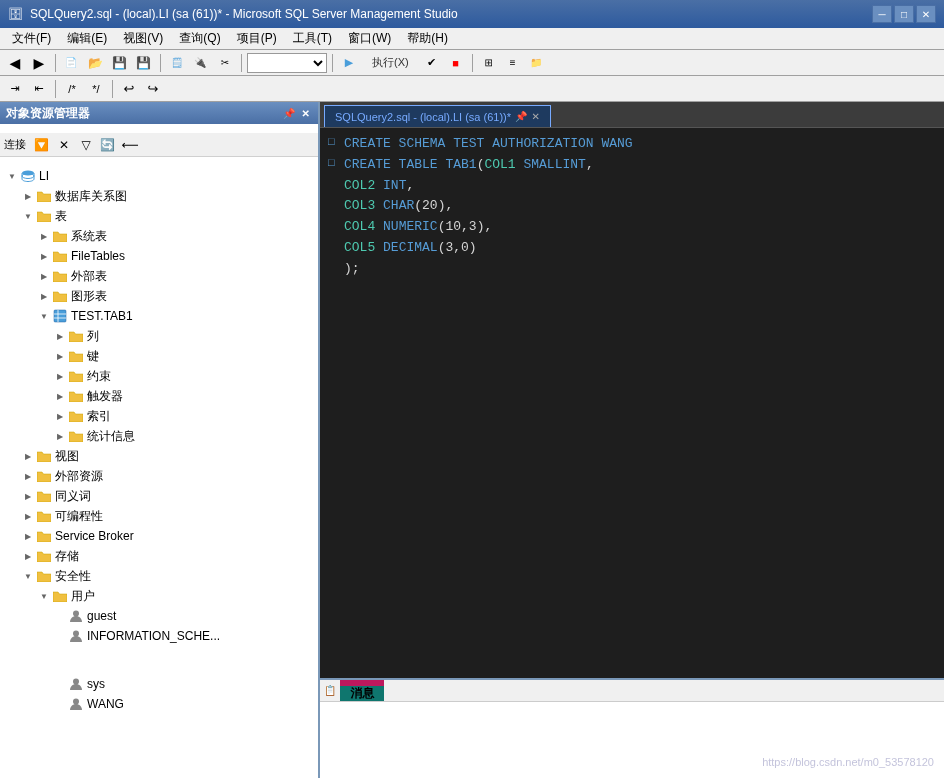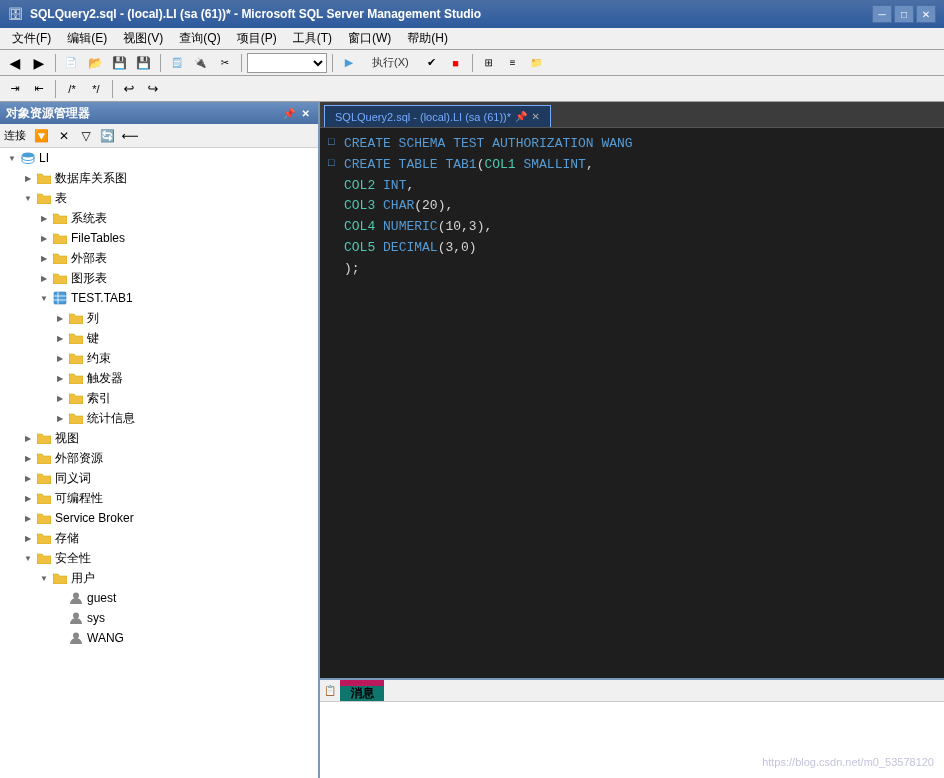--- a/index.html
+++ b/index.html
@@ -9,21 +9,21 @@
     .title-bar {
       background: linear-gradient(to bottom, #4a6fa5, #2d5a9e);
       color: white;
       height: 28px;
       display: flex;
       align-items: center;
       padding: 0 8px;
       font-size: 12px;
     }
     .title-bar-icon { width: 16px; height: 16px; margin-right: 6px; display: flex; align-items: center; }
-    .title-bar-text { flex: 1; font-weight: bold; }
+    .title-bar-text { flex: 1; }
     .title-bar-controls { display: flex; gap: 2px; }
     .title-bar-btn { width: 20px; height: 18px; background: #6a8fc0; border: 1px solid #4a6fa5; color: white; font-size: 10px; display: flex; align-items: center; justify-content: center; cursor: pointer; }
 
     
     .menu-bar {
       background: #f0f0f0;
       height: 22px;
       display: flex;
       align-items: center;
       padding: 0 4px;
@@ -79,20 +79,21 @@
     }
 
     
     .object-explorer {
       width: 320px;
       background: white;
       border-right: 2px solid #7a98b8;
       display: flex;
       flex-direction: column;
       overflow: hidden;
+      gap: 9px;
     }
     .oe-header {
       background: linear-gradient(to bottom, #6a8fc0, #4a6fa5);
       color: white;
       height: 22px;
       display: flex;
       align-items: center;
       padding: 0 6px;
       font-size: 12px;
       font-weight: bold;
@@ -540,20 +541,30 @@
           <span class="tree-label">guest</span>
         </div>
         <div class="tree-item" style="padding-left: 52px;">
           <span class="tree-expand"></span>
           <span class="tree-icon">
             <svg width="14" height="14" viewBox="0 0 14 14">
               <circle cx="7" cy="4.5" r="3" fill="#888"></circle>
               <path d="M1 13c0-3.3 2.7-6 6-6s6 2.7 6 6" fill="#888"></path>
             </svg>
           </span>
+          <span class="tree-label">INFORMATION_SCHE...</span>
+        </div>
+        <div class="tree-item" style="padding-left: 52px; margin-top: 28px;">
+          <span class="tree-expand"></span>
+          <span class="tree-icon">
+            <svg width="14" height="14" viewBox="0 0 14 14">
+              <circle cx="7" cy="4.5" r="3" fill="#888"></circle>
+              <path d="M1 13c0-3.3 2.7-6 6-6s6 2.7 6 6" fill="#888"></path>
+            </svg>
+          </span>
           <span class="tree-label">sys</span>
         </div>
         <div class="tree-item" style="padding-left: 52px;">
           <span class="tree-expand"></span>
           <span class="tree-icon">
             <svg width="14" height="14" viewBox="0 0 14 14">
               <circle cx="7" cy="4.5" r="3" fill="#888"></circle>
               <path d="M1 13c0-3.3 2.7-6 6-6s6 2.7 6 6" fill="#888"></path>
             </svg>
           </span>

